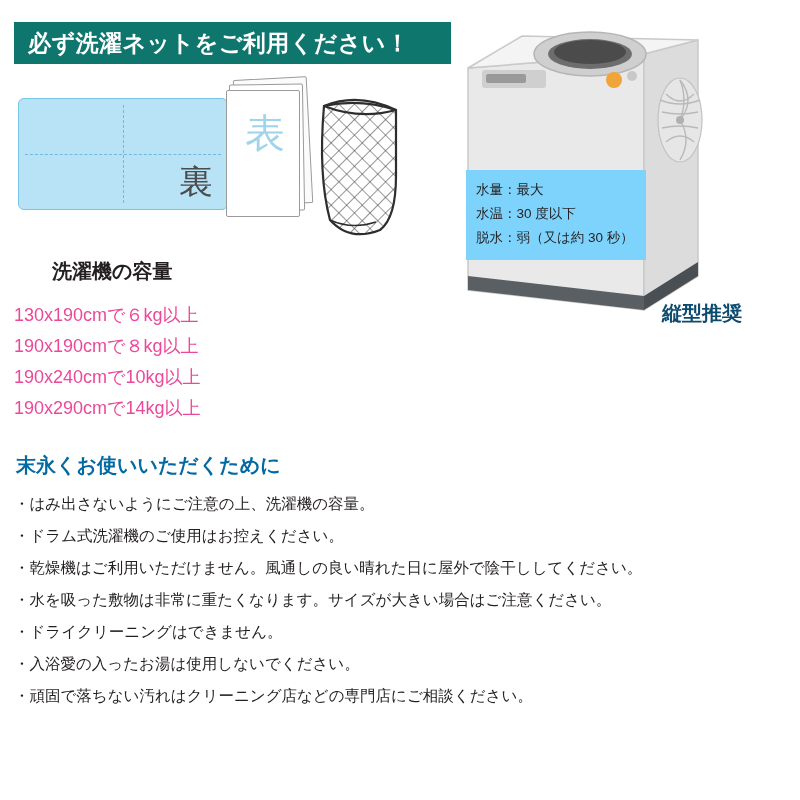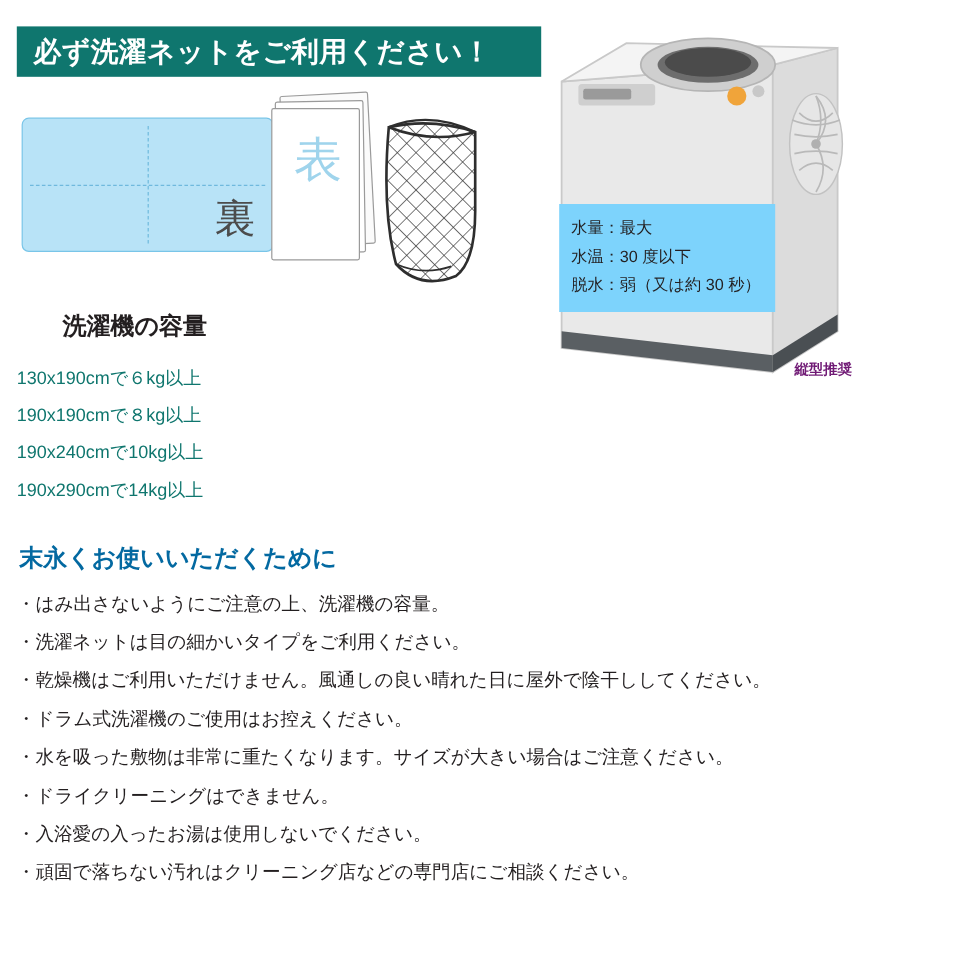--- a/index.html
+++ b/index.html
@@ -145,22 +145,22 @@
   .spec-line {
     font-size: 13.5px;
     color: #231f20;
     line-height: 24px;
     white-space: nowrap;
   }
   .washer-caption {
     position: absolute;
     left: 662px;
     top: 300px;
-    font-size: 12px;
-    color: #701a75;
+    font-size: 20px;
+    color: #0c4a6e;
     font-weight: bold;
     white-space: nowrap;
   }
 
   
   .cap-title {
     position: absolute;
     left: 16px;
     top: 258px;
     font-size: 20px;
@@ -168,23 +168,23 @@
     color: #231f20;
     margin-left: 36px;
   }
   .cap-list {
     position: absolute;
     left: 14px;
     top: 300px;
     width: 430px;
   }
   .cap-item {
-    font-size: 15px;
+    font-size: 18px;
     line-height: 31px;
-    color: #0f766e;
+    color: #ec4899;
     white-space: nowrap;
   }
 
   
   .care-title {
     position: absolute;
     left: 16px;
     top: 452px;
     font-size: 20px;
     font-weight: bold;
@@ -300,22 +300,21 @@
   <div class="cap-list">
     <div class="cap-item">130x190cmで６kg以上</div>
     <div class="cap-item">190x190cmで８kg以上</div>
     <div class="cap-item">190x240cmで10kg以上</div>
     <div class="cap-item">190x290cmで14kg以上</div>
   </div>
 
   <div class="care-title">末永くお使いいただくために</div>
   <div class="care-list">
     <div class="care-item">・はみ出さないようにご注意の上、洗濯機の容量。</div>
-    <div class="care-item">・洗濯ネットは目の細かいタイプをご利用ください。</div>
+    <div class="care-item">・ドラム式洗濯機のご使用はお控えください。</div>
     <div class="care-item">・乾燥機はご利用いただけません。風通しの良い晴れた日に屋外で陰干ししてください。</div>
-    <div class="care-item">・ドラム式洗濯機のご使用はお控えください。</div>
     <div class="care-item">・水を吸った敷物は非常に重たくなります。サイズが大きい場合はご注意ください。</div>
     <div class="care-item">・ドライクリーニングはできません。</div>
     <div class="care-item">・入浴愛の入ったお湯は使用しないでください。</div>
     <div class="care-item">・頑固で落ちない汚れはクリーニング店などの専門店にご相談ください。</div>
   </div>
 
 </div>
 
 </body></html>

